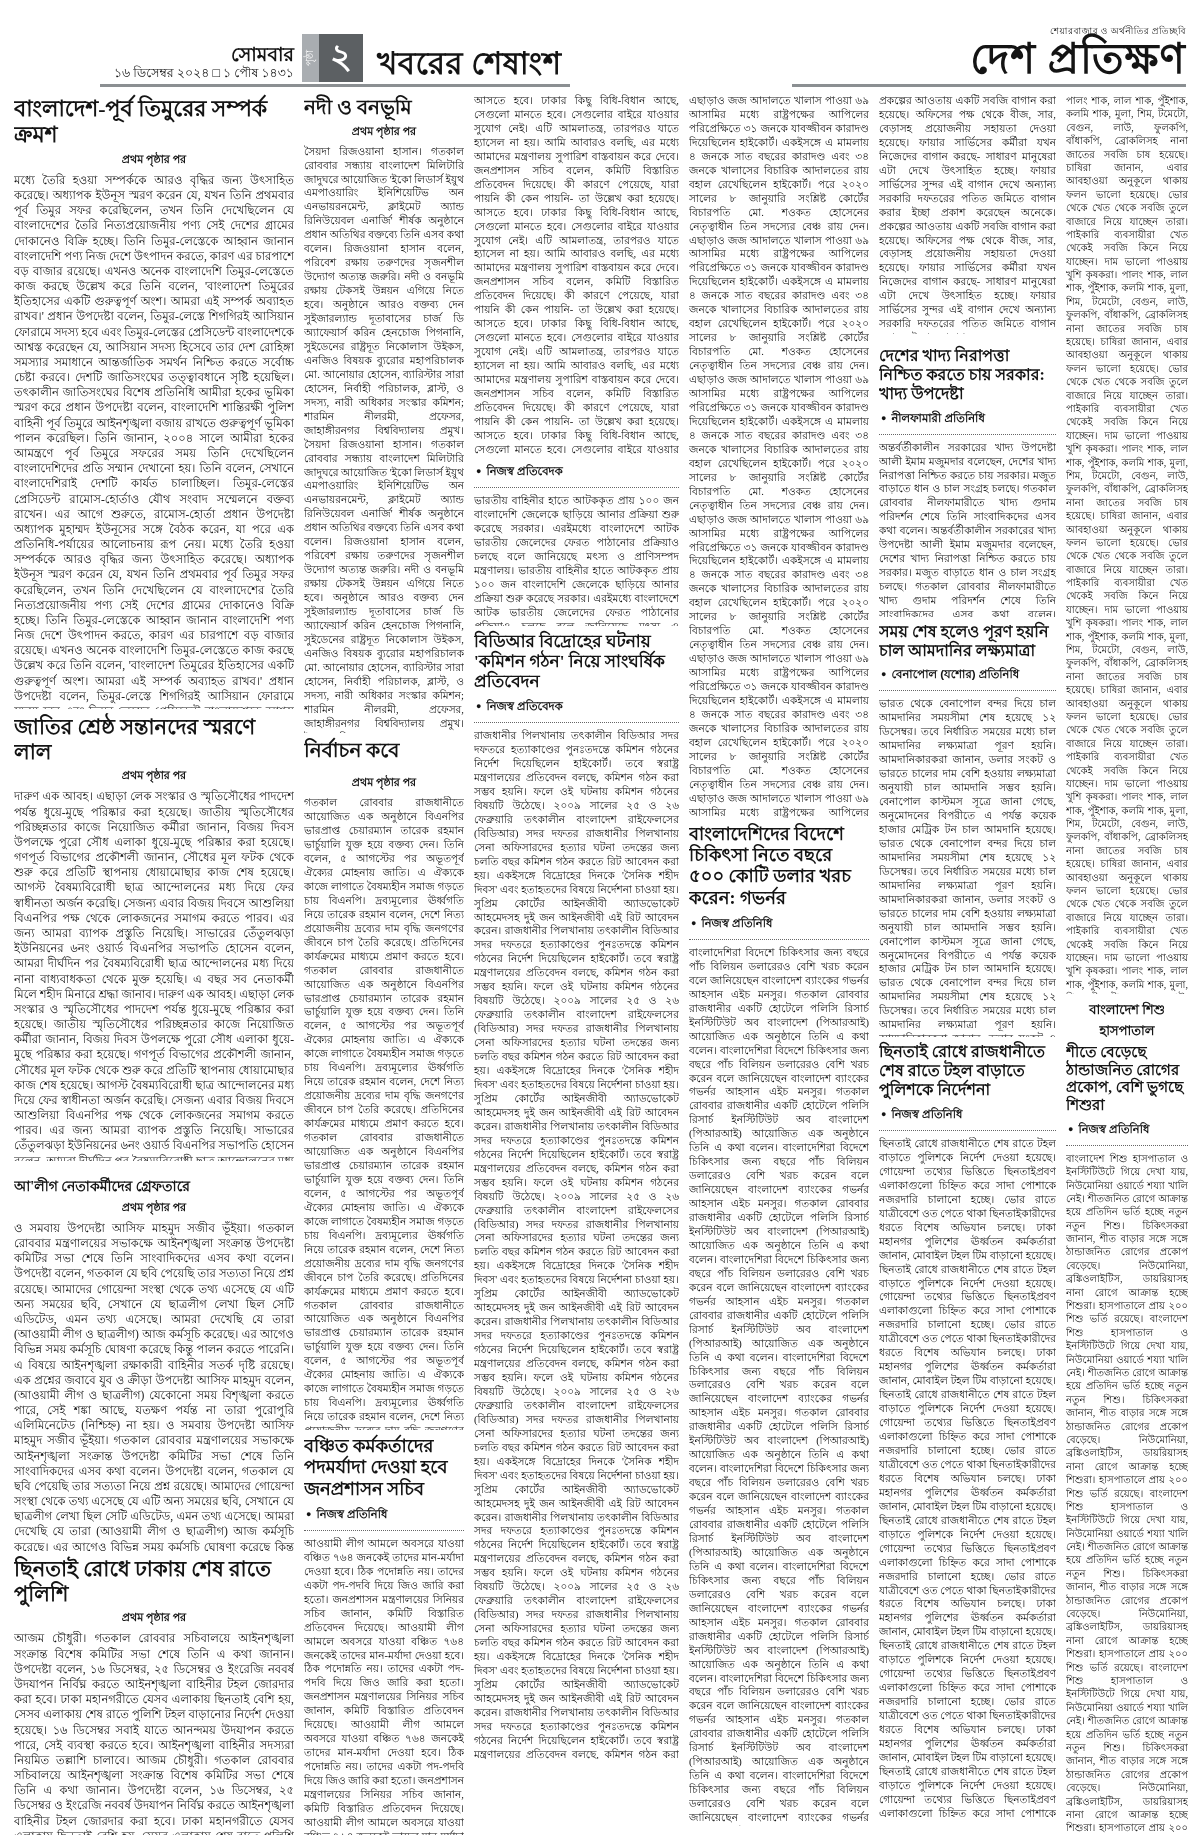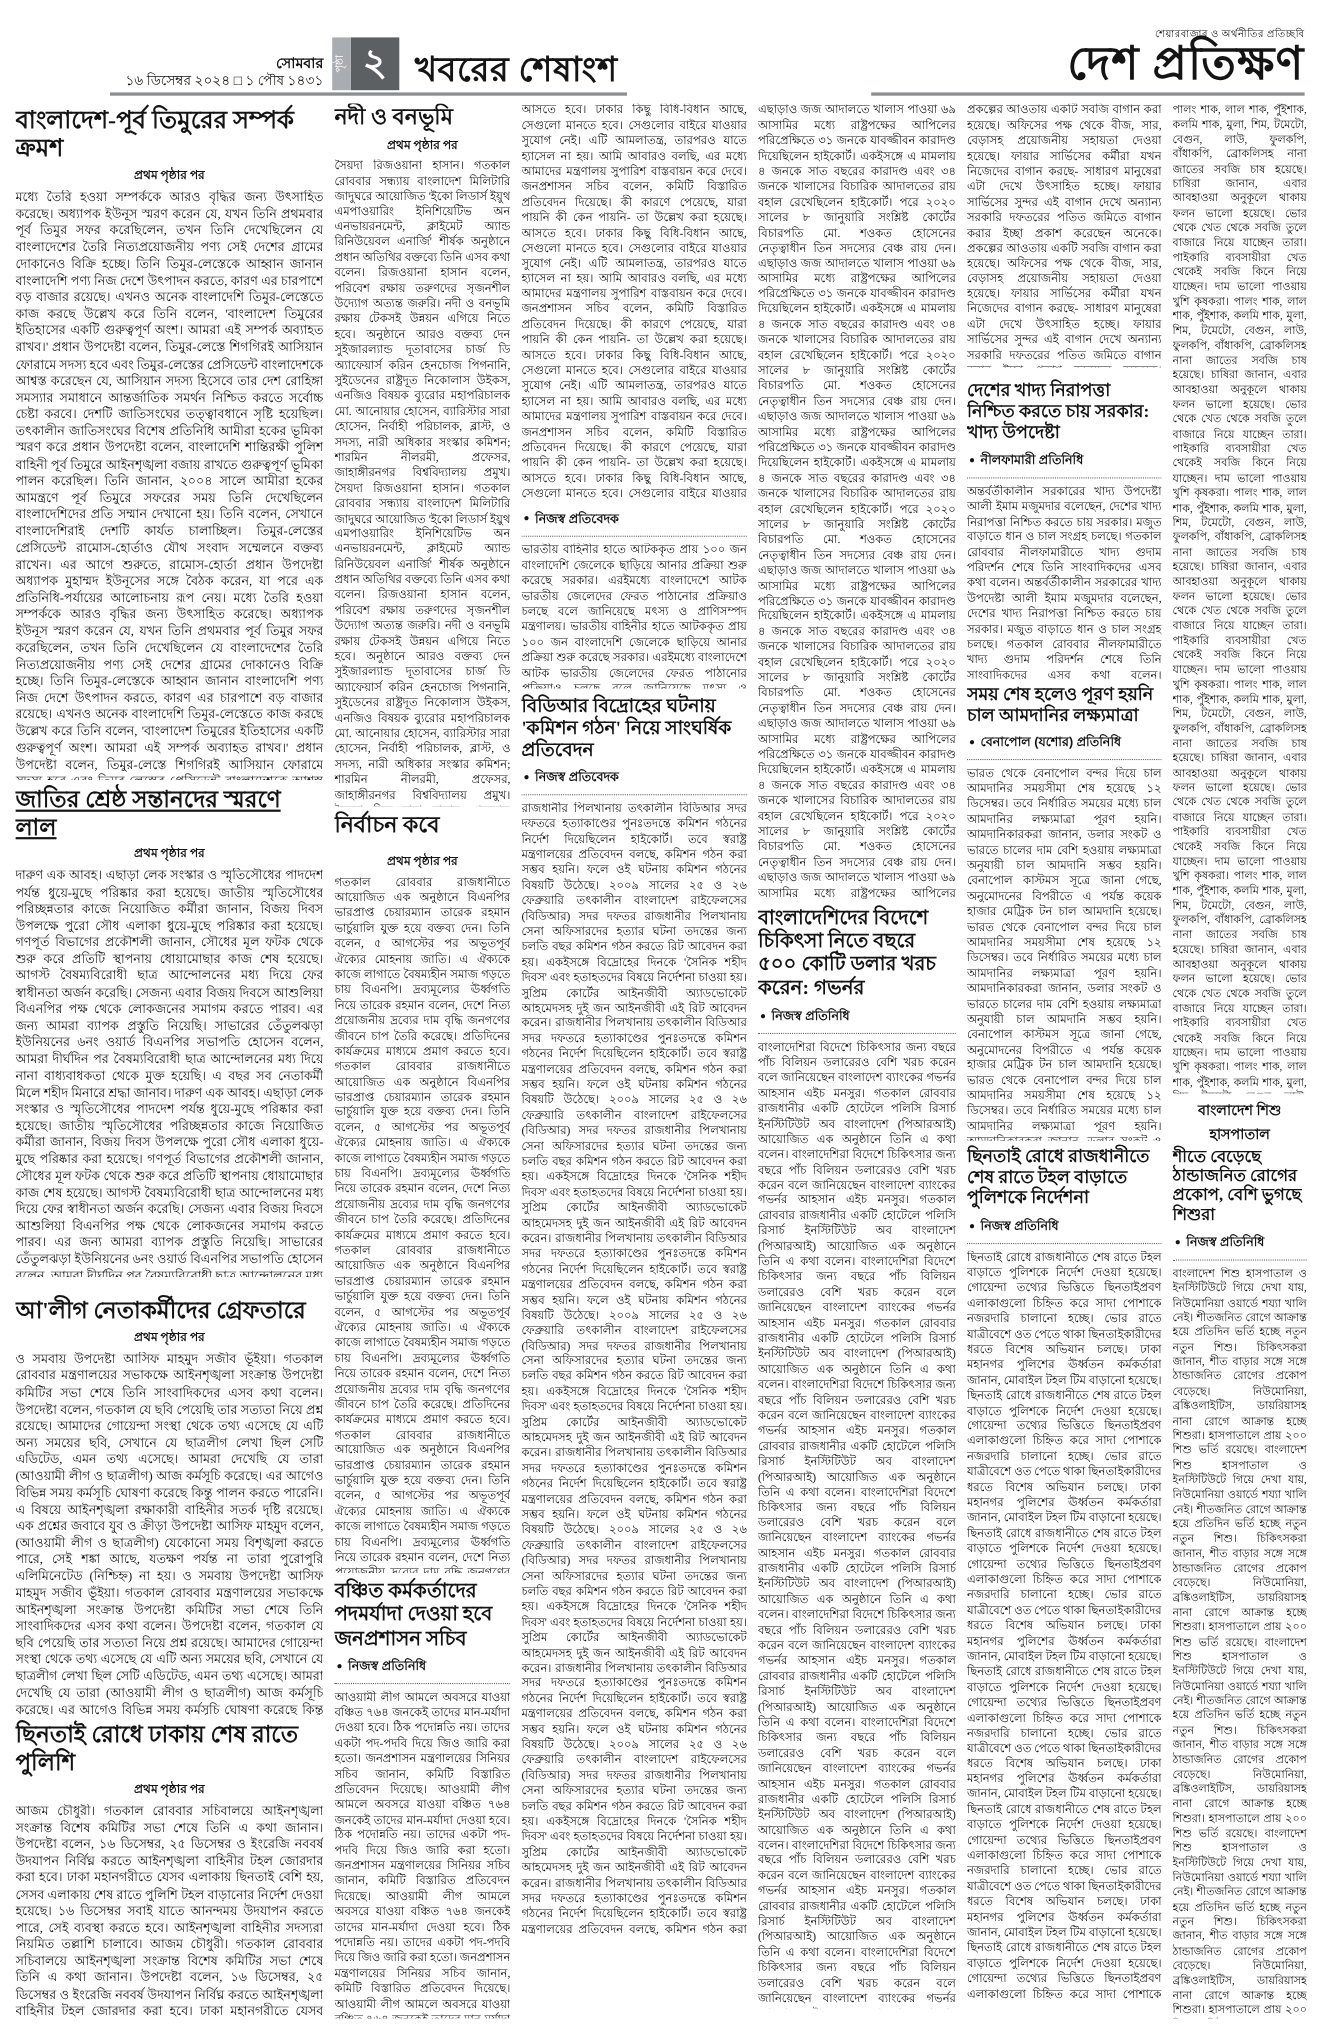--- a/index.html
+++ b/index.html
@@ -1,21 +1,21 @@
 <!DOCTYPE html>
 <html lang="bn"><head>
 <meta charset="utf-8">
 <style>
   html,body{margin:0;padding:0;background:#f2f2f2;}
   .page{position:relative;width:1200px;height:1843px;background:#ffffff;margin:0 auto;
         font-family:"Liberation Serif","DejaVu Serif",serif;color:#141414;overflow:hidden;}
   
   .hdr{position:absolute;left:14px;right:14px;top:30px;height:52px;display:flex;align-items:flex-end;}
   .date-block{margin-left:100px;text-align:right;line-height:1.15;padding-bottom:2px;}
-  .weekday{font-weight:bold;font-size:13px;}
+  .weekday{font-weight:bold;font-size:19px;}
   .date-line{font-size:12.5px;}
   .page-badge{display:flex;margin-left:8px;}
   .badge-label{background:#a9adb1;color:#ffffff;width:17px;display:flex;align-items:center;justify-content:center;
                writing-mode:vertical-rl;transform:rotate(180deg);font-size:10px;height:48px;}
   .badge-num{background:#5c6063;color:#ffffff;width:44px;height:48px;display:flex;align-items:center;justify-content:center;
              font-size:34px;font-weight:bold;}
   .section-title{font-size:31px;font-weight:bold;margin-left:14px;line-height:1;padding-bottom:3px;letter-spacing:.5px;}
   .brand{margin-left:auto;text-align:right;line-height:1;padding-bottom:2px;}
   .tagline{font-size:9px;letter-spacing:.5px;margin-bottom:2px;}
   .paper-name{font-size:42px;font-weight:bold;letter-spacing:1px;}
@@ -61,26 +61,26 @@
   <div class="hdr-rule rule-right"></div>
 
   <main class="columns">
       <div class="col c1" style="width: 280px;">
         <article>
           <h2 class="headline" style="font-size: 22px; margin: 2px 0px 3px;">বাংলাদেশ-পূর্ব তিমুরের সম্পর্ক ক্রমশ</h2>
           <div class="continued">প্রথম পৃষ্ঠার পর</div>
           <div class="body fill" style="height: 536px;">মধ্যে তৈরি হওয়া সম্পর্ককে আরও বৃদ্ধির জন্য উৎসাহিত করেছে। অধ্যাপক ইউনূস স্মরণ করেন যে, যখন তিনি প্রথমবার পূর্ব তিমুর সফর করেছিলেন, তখন তিনি দেখেছিলেন যে বাংলাদেশের তৈরি নিত্যপ্রয়োজনীয় পণ্য সেই দেশের গ্রামের দোকানেও বিক্রি হচ্ছে। তিনি তিমুর-লেস্তেকে আহ্বান জানান বাংলাদেশি পণ্য নিজ দেশে উৎপাদন করতে, কারণ এর চারপাশে বড় বাজার রয়েছে। এখনও অনেক বাংলাদেশি তিমুর-লেস্তেতে কাজ করছে উল্লেখ করে তিনি বলেন, 'বাংলাদেশ তিমুরের ইতিহাসের একটি গুরুত্বপূর্ণ অংশ। আমরা এই সম্পর্ক অব্যাহত রাখব।' প্রধান উপদেষ্টা বলেন, তিমুর-লেস্তে শিগগিরই আসিয়ান ফোরামে সদস্য হবে এবং তিমুর-লেস্তের প্রেসিডেন্ট বাংলাদেশকে আশ্বস্ত করেছেন যে, আসিয়ান সদস্য হিসেবে তার দেশ রোহিঙ্গা সমস্যার সমাধানে আন্তর্জাতিক সমর্থন নিশ্চিত করতে সর্বোচ্চ চেষ্টা করবে। দেশটি জাতিসংঘের তত্ত্বাবধানে সৃষ্টি হয়েছিল। তৎকালীন জাতিসংঘের বিশেষ প্রতিনিধি আমীরা হকের ভূমিকা স্মরণ করে প্রধান উপদেষ্টা বলেন, বাংলাদেশি শান্তিরক্ষী পুলিশ বাহিনী পূর্ব তিমুরে আইনশৃঙ্খলা বজায় রাখতে গুরুত্বপূর্ণ ভূমিকা পালন করেছিল। তিনি জানান, ২০০৪ সালে আমীরা হকের আমন্ত্রণে পূর্ব তিমুরে সফরের সময় তিনি দেখেছিলেন বাংলাদেশিদের প্রতি সম্মান দেখানো হয়। তিনি বলেন, সেখানে বাংলাদেশিরাই দেশটি কার্যত চালাচ্ছিল। তিমুর-লেস্তের প্রেসিডেন্ট রামোস-হোর্তাও যৌথ সংবাদ সম্মেলনে বক্তব্য রাখেন। এর আগে শুরুতে, রামোস-হোর্তা প্রধান উপদেষ্টা অধ্যাপক মুহাম্মদ ইউনূসের সঙ্গে বৈঠক করেন, যা পরে এক প্রতিনিধি-পর্যায়ের আলোচনায় রূপ নেয়। মধ্যে তৈরি হওয়া সম্পর্ককে আরও বৃদ্ধির জন্য উৎসাহিত করেছে। অধ্যাপক ইউনূস স্মরণ করেন যে, যখন তিনি প্রথমবার পূর্ব তিমুর সফর করেছিলেন, তখন তিনি দেখেছিলেন যে বাংলাদেশের তৈরি নিত্যপ্রয়োজনীয় পণ্য সেই দেশের গ্রামের দোকানেও বিক্রি হচ্ছে। তিনি তিমুর-লেস্তেকে আহ্বান জানান বাংলাদেশি পণ্য নিজ দেশে উৎপাদন করতে, কারণ এর চারপাশে বড় বাজার রয়েছে। এখনও অনেক বাংলাদেশি তিমুর-লেস্তেতে কাজ করছে উল্লেখ করে তিনি বলেন, 'বাংলাদেশ তিমুরের ইতিহাসের একটি গুরুত্বপূর্ণ অংশ। আমরা এই সম্পর্ক অব্যাহত রাখব।' প্রধান উপদেষ্টা বলেন, তিমুর-লেস্তে শিগগিরই আসিয়ান ফোরামে সদস্য হবে এবং তিমুর-লেস্তের প্রেসিডেন্ট বাংলাদেশকে আশ্বস্ত করেছেন যে, আসিয়ান সদস্য হিসেবে তার দেশ রোহিঙ্গা সমস্যার সমাধানে আন্তর্জাতিক সমর্থন নিশ্চিত করতে সর্বোচ্চ চেষ্টা করবে। দেশটি জাতিসংঘের তত্ত্বাবধানে সৃষ্টি হয়েছিল। তৎকালীন জাতিসংঘের বিশেষ প্রতিনিধি আমীরা হকের ভূমিকা স্মরণ করে প্রধান উপদেষ্টা বলেন, বাংলাদেশি শান্তিরক্ষী পুলিশ বাহিনী পূর্ব তিমুরে আইনশৃঙ্খলা বজায় রাখতে গুরুত্বপূর্ণ ভূমিকা পালন করেছিল। তিনি জানান, ২০০৪ সালে আমীরা হকের আমন্ত্রণে পূর্ব তিমুরে সফরের সময় তিনি দেখেছিলেন বাংলাদেশিদের প্রতি সম্মান দেখানো হয়। তিনি বলেন, সেখানে বাংলাদেশিরাই দেশটি কার্যত চালাচ্ছিল। তিমুর-লেস্তের প্রেসিডেন্ট রামোস-হোর্তাও যৌথ সংবাদ সম্মেলনে বক্তব্য রাখেন। এর আগে শুরুতে, রামোস-হোর্তা প্রধান উপদেষ্টা অধ্যাপক মুহাম্মদ ইউনূসের সঙ্গে বৈঠক করেন, যা পরে এক প্রতিনিধি-পর্যায়ের আলোচনায় রূপ নেয়।</div>
         </article>
         <article>
-          <h2 class="headline" style="font-size: 21px; margin: 2px 0px 3px; text-decoration: underline;">জাতির শ্রেষ্ঠ সন্তানদের স্মরণে লাল</h2>
+          <h2 class="headline" style="font-size: 21px; margin: 2px 0px 3px;">জাতির শ্রেষ্ঠ সন্তানদের স্মরণে লাল</h2>
           <div class="continued">প্রথম পৃষ্ঠার পর</div>
           <div class="body fill" style="height: 372px;">দারুণ এক আবহ। এছাড়া লেক সংস্কার ও স্মৃতিসৌধের পাদদেশ পর্যন্ত ধুয়ে-মুছে পরিষ্কার করা হয়েছে। জাতীয় স্মৃতিসৌধের পরিচ্ছন্নতার কাজে নিয়োজিত কর্মীরা জানান, বিজয় দিবস উপলক্ষে পুরো সৌধ এলাকা ধুয়ে-মুছে পরিষ্কার করা হয়েছে। গণপূর্ত বিভাগের প্রকৌশলী জানান, সৌধের মূল ফটক থেকে শুরু করে প্রতিটি স্থাপনায় ধোয়ামোছার কাজ শেষ হয়েছে। আগস্ট বৈষম্যবিরোধী ছাত্র আন্দোলনের মধ্য দিয়ে ফের স্বাধীনতা অর্জন করেছি। সেজন্য এবার বিজয় দিবসে আশুলিয়া বিএনপির পক্ষ থেকে লোকজনের সমাগম করতে পারব। এর জন্য আমরা ব্যাপক প্রস্তুতি নিয়েছি। সাভারের তেঁতুলঝড়া ইউনিয়নের ৬নং ওয়ার্ড বিএনপির সভাপতি হোসেন বলেন, আমরা দীর্ঘদিন পর বৈষম্যবিরোধী ছাত্র আন্দোলনের মধ্য দিয়ে নানা বাধ্যবাধকতা থেকে মুক্ত হয়েছি। এ বছর সব নেতাকর্মী মিলে শহীদ মিনারে শ্রদ্ধা জানাব। দারুণ এক আবহ। এছাড়া লেক সংস্কার ও স্মৃতিসৌধের পাদদেশ পর্যন্ত ধুয়ে-মুছে পরিষ্কার করা হয়েছে। জাতীয় স্মৃতিসৌধের পরিচ্ছন্নতার কাজে নিয়োজিত কর্মীরা জানান, বিজয় দিবস উপলক্ষে পুরো সৌধ এলাকা ধুয়ে-মুছে পরিষ্কার করা হয়েছে। গণপূর্ত বিভাগের প্রকৌশলী জানান, সৌধের মূল ফটক থেকে শুরু করে প্রতিটি স্থাপনায় ধোয়ামোছার কাজ শেষ হয়েছে। আগস্ট বৈষম্যবিরোধী ছাত্র আন্দোলনের মধ্য দিয়ে ফের স্বাধীনতা অর্জন করেছি। সেজন্য এবার বিজয় দিবসে আশুলিয়া বিএনপির পক্ষ থেকে লোকজনের সমাগম করতে পারব। এর জন্য আমরা ব্যাপক প্রস্তুতি নিয়েছি। সাভারের তেঁতুলঝড়া ইউনিয়নের ৬নং ওয়ার্ড বিএনপির সভাপতি হোসেন বলেন, আমরা দীর্ঘদিন পর বৈষম্যবিরোধী ছাত্র আন্দোলনের মধ্য দিয়ে নানা বাধ্যবাধকতা থেকে মুক্ত হয়েছি। এ বছর সব নেতাকর্মী মিলে শহীদ মিনারে শ্রদ্ধা জানাব।</div>
         </article>
         <article>
-          <h2 class="headline" style="font-size: 21px; margin: 18px 0px 3px;">আ'লীগ নেতাকর্মীদের গ্রেফতারে</h2>
+          <h2 class="headline" style="font-size: 14px; margin: 18px 0px 3px;">আ'লীগ নেতাকর্মীদের গ্রেফতারে</h2>
           <div class="continued">প্রথম পৃষ্ঠার পর</div>
           <div class="body fill" style="height: 330px;">ও সমবায় উপদেষ্টা আসিফ মাহমুদ সজীব ভূঁইয়া। গতকাল রোববার মন্ত্রণালয়ের সভাকক্ষে আইনশৃঙ্খলা সংক্রান্ত উপদেষ্টা কমিটির সভা শেষে তিনি সাংবাদিকদের এসব কথা বলেন। উপদেষ্টা বলেন, গতকাল যে ছবি পেয়েছি তার সত্যতা নিয়ে প্রশ্ন রয়েছে। আমাদের গোয়েন্দা সংস্থা থেকে তথ্য এসেছে যে এটি অন্য সময়ের ছবি, সেখানে যে ছাত্রলীগ লেখা ছিল সেটি এডিটেড, এমন তথ্য এসেছে। আমরা দেখেছি যে তারা (আওয়ামী লীগ ও ছাত্রলীগ) আজ কর্মসূচি করেছে। এর আগেও বিভিন্ন সময় কর্মসূচি ঘোষণা করেছে কিন্তু পালন করতে পারেনি। এ বিষয়ে আইনশৃঙ্খলা রক্ষাকারী বাহিনীর সতর্ক দৃষ্টি রয়েছে। এক প্রশ্নের জবাবে যুব ও ক্রীড়া উপদেষ্টা আসিফ মাহমুদ বলেন, (আওয়ামী লীগ ও ছাত্রলীগ) যেকোনো সময় বিশৃঙ্খলা করতে পারে, সেই শঙ্কা আছে, যতক্ষণ পর্যন্ত না তারা পুরোপুরি এলিমিনেটেড (নিশ্চিহ্ন) না হয়। ও সমবায় উপদেষ্টা আসিফ মাহমুদ সজীব ভূঁইয়া। গতকাল রোববার মন্ত্রণালয়ের সভাকক্ষে আইনশৃঙ্খলা সংক্রান্ত উপদেষ্টা কমিটির সভা শেষে তিনি সাংবাদিকদের এসব কথা বলেন। উপদেষ্টা বলেন, গতকাল যে ছবি পেয়েছি তার সত্যতা নিয়ে প্রশ্ন রয়েছে। আমাদের গোয়েন্দা সংস্থা থেকে তথ্য এসেছে যে এটি অন্য সময়ের ছবি, সেখানে যে ছাত্রলীগ লেখা ছিল সেটি এডিটেড, এমন তথ্য এসেছে। আমরা দেখেছি যে তারা (আওয়ামী লীগ ও ছাত্রলীগ) আজ কর্মসূচি করেছে। এর আগেও বিভিন্ন সময় কর্মসূচি ঘোষণা করেছে কিন্তু পালন করতে পারেনি। এ বিষয়ে আইনশৃঙ্খলা রক্ষাকারী বাহিনীর সতর্ক দৃষ্টি রয়েছে। এক প্রশ্নের জবাবে যুব ও ক্রীড়া উপদেষ্টা আসিফ মাহমুদ বলেন, (আওয়ামী লীগ ও ছাত্রলীগ) যেকোনো সময় বিশৃঙ্খলা করতে পারে, সেই শঙ্কা আছে, যতক্ষণ পর্যন্ত না তারা পুরোপুরি এলিমিনেটেড (নিশ্চিহ্ন) না হয়।</div>
         </article>
         <article>
           <h2 class="headline" style="font-size: 21px; margin: 2px 0px 3px;">ছিনতাই রোধে ঢাকায় শেষ রাতে পুলিশি</h2>
           <div class="continued">প্রথম পৃষ্ঠার পর</div>
           <div class="body fill" style="height: 270px;">আজম চৌধুরী। গতকাল রোববার সচিবালয়ে আইনশৃঙ্খলা সংক্রান্ত বিশেষ কমিটির সভা শেষে তিনি এ কথা জানান। উপদেষ্টা বলেন, ১৬ ডিসেম্বর, ২৫ ডিসেম্বর ও ইংরেজি নববর্ষ উদযাপন নির্বিঘ্ন করতে আইনশৃঙ্খলা বাহিনীর টহল জোরদার করা হবে। ঢাকা মহানগরীতে যেসব এলাকায় ছিনতাই বেশি হয়, সেসব এলাকায় শেষ রাতে পুলিশি টহল বাড়ানোর নির্দেশ দেওয়া হয়েছে। ১৬ ডিসেম্বর সবাই যাতে আনন্দময় উদযাপন করতে পারে, সেই ব্যবস্থা করতে হবে। আইনশৃঙ্খলা বাহিনীর সদস্যরা নিয়মিত তল্লাশি চালাবে। আজম চৌধুরী। গতকাল রোববার সচিবালয়ে আইনশৃঙ্খলা সংক্রান্ত বিশেষ কমিটির সভা শেষে তিনি এ কথা জানান। উপদেষ্টা বলেন, ১৬ ডিসেম্বর, ২৫ ডিসেম্বর ও ইংরেজি নববর্ষ উদযাপন নির্বিঘ্ন করতে আইনশৃঙ্খলা বাহিনীর টহল জোরদার করা হবে। ঢাকা মহানগরীতে যেসব এলাকায় ছিনতাই বেশি হয়, সেসব এলাকায় শেষ রাতে পুলিশি টহল বাড়ানোর নির্দেশ দেওয়া হয়েছে। ১৬ ডিসেম্বর সবাই যাতে আনন্দময় উদযাপন করতে পারে, সেই ব্যবস্থা করতে হবে। আইনশৃঙ্খলা বাহিনীর সদস্যরা নিয়মিত তল্লাশি চালাবে। আজম চৌধুরী। গতকাল রোববার সচিবালয়ে আইনশৃঙ্খলা সংক্রান্ত বিশেষ কমিটির সভা শেষে তিনি এ কথা জানান। উপদেষ্টা বলেন, ১৬ ডিসেম্বর, ২৫ ডিসেম্বর ও ইংরেজি নববর্ষ উদযাপন নির্বিঘ্ন করতে আইনশৃঙ্খলা বাহিনীর টহল জোরদার করা হবে। ঢাকা মহানগরীতে যেসব এলাকায় ছিনতাই বেশি হয়, সেসব এলাকায় শেষ রাতে পুলিশি টহল বাড়ানোর নির্দেশ দেওয়া হয়েছে। ১৬ ডিসেম্বর সবাই যাতে আনন্দময় উদযাপন করতে পারে, সেই ব্যবস্থা করতে হবে। আইনশৃঙ্খলা বাহিনীর সদস্যরা নিয়মিত তল্লাশি চালাবে।</div>
         </article>
       </div>
       <div class="col c2" style="width: 160px;">

